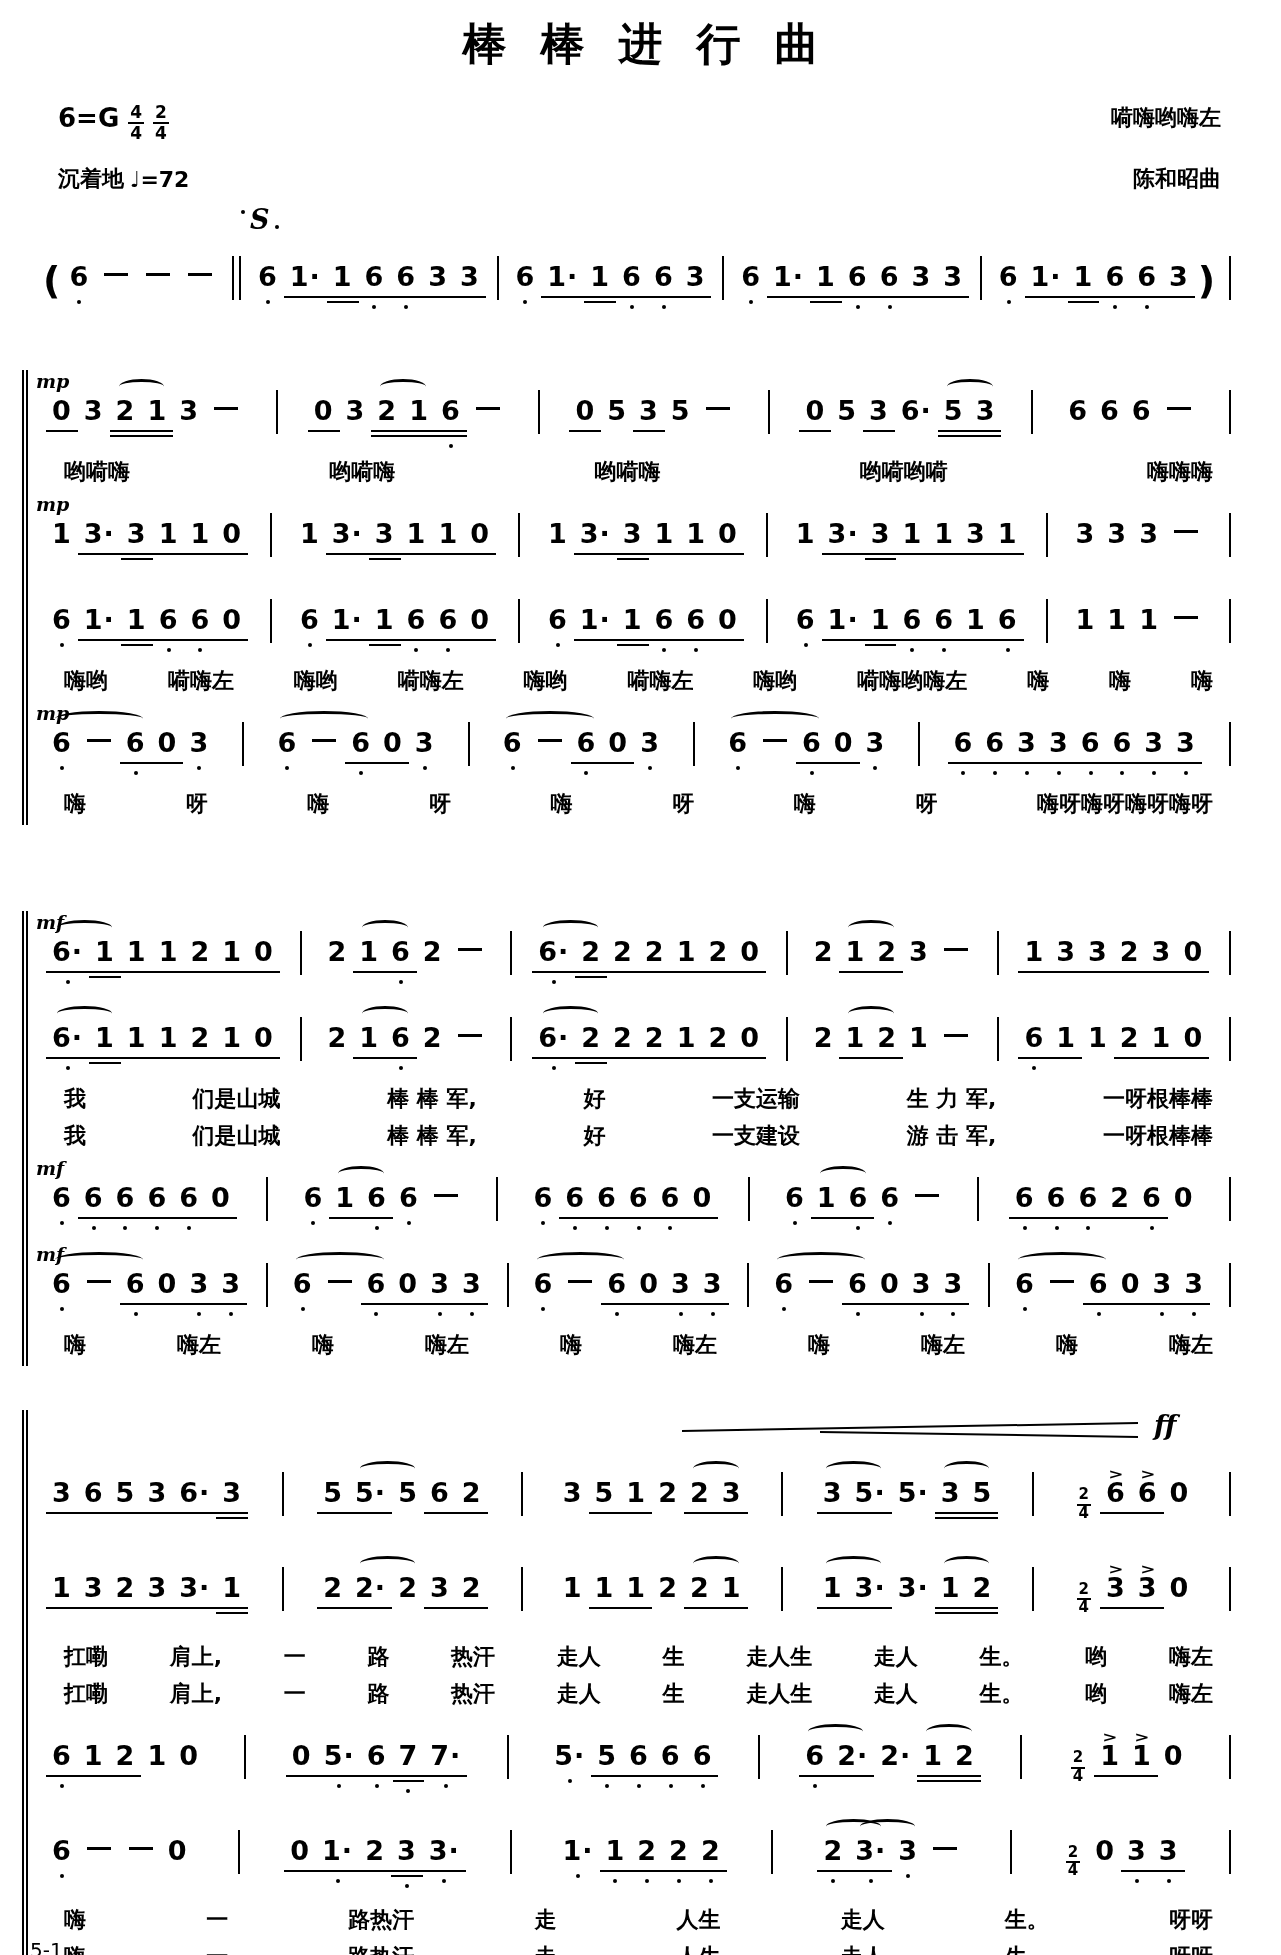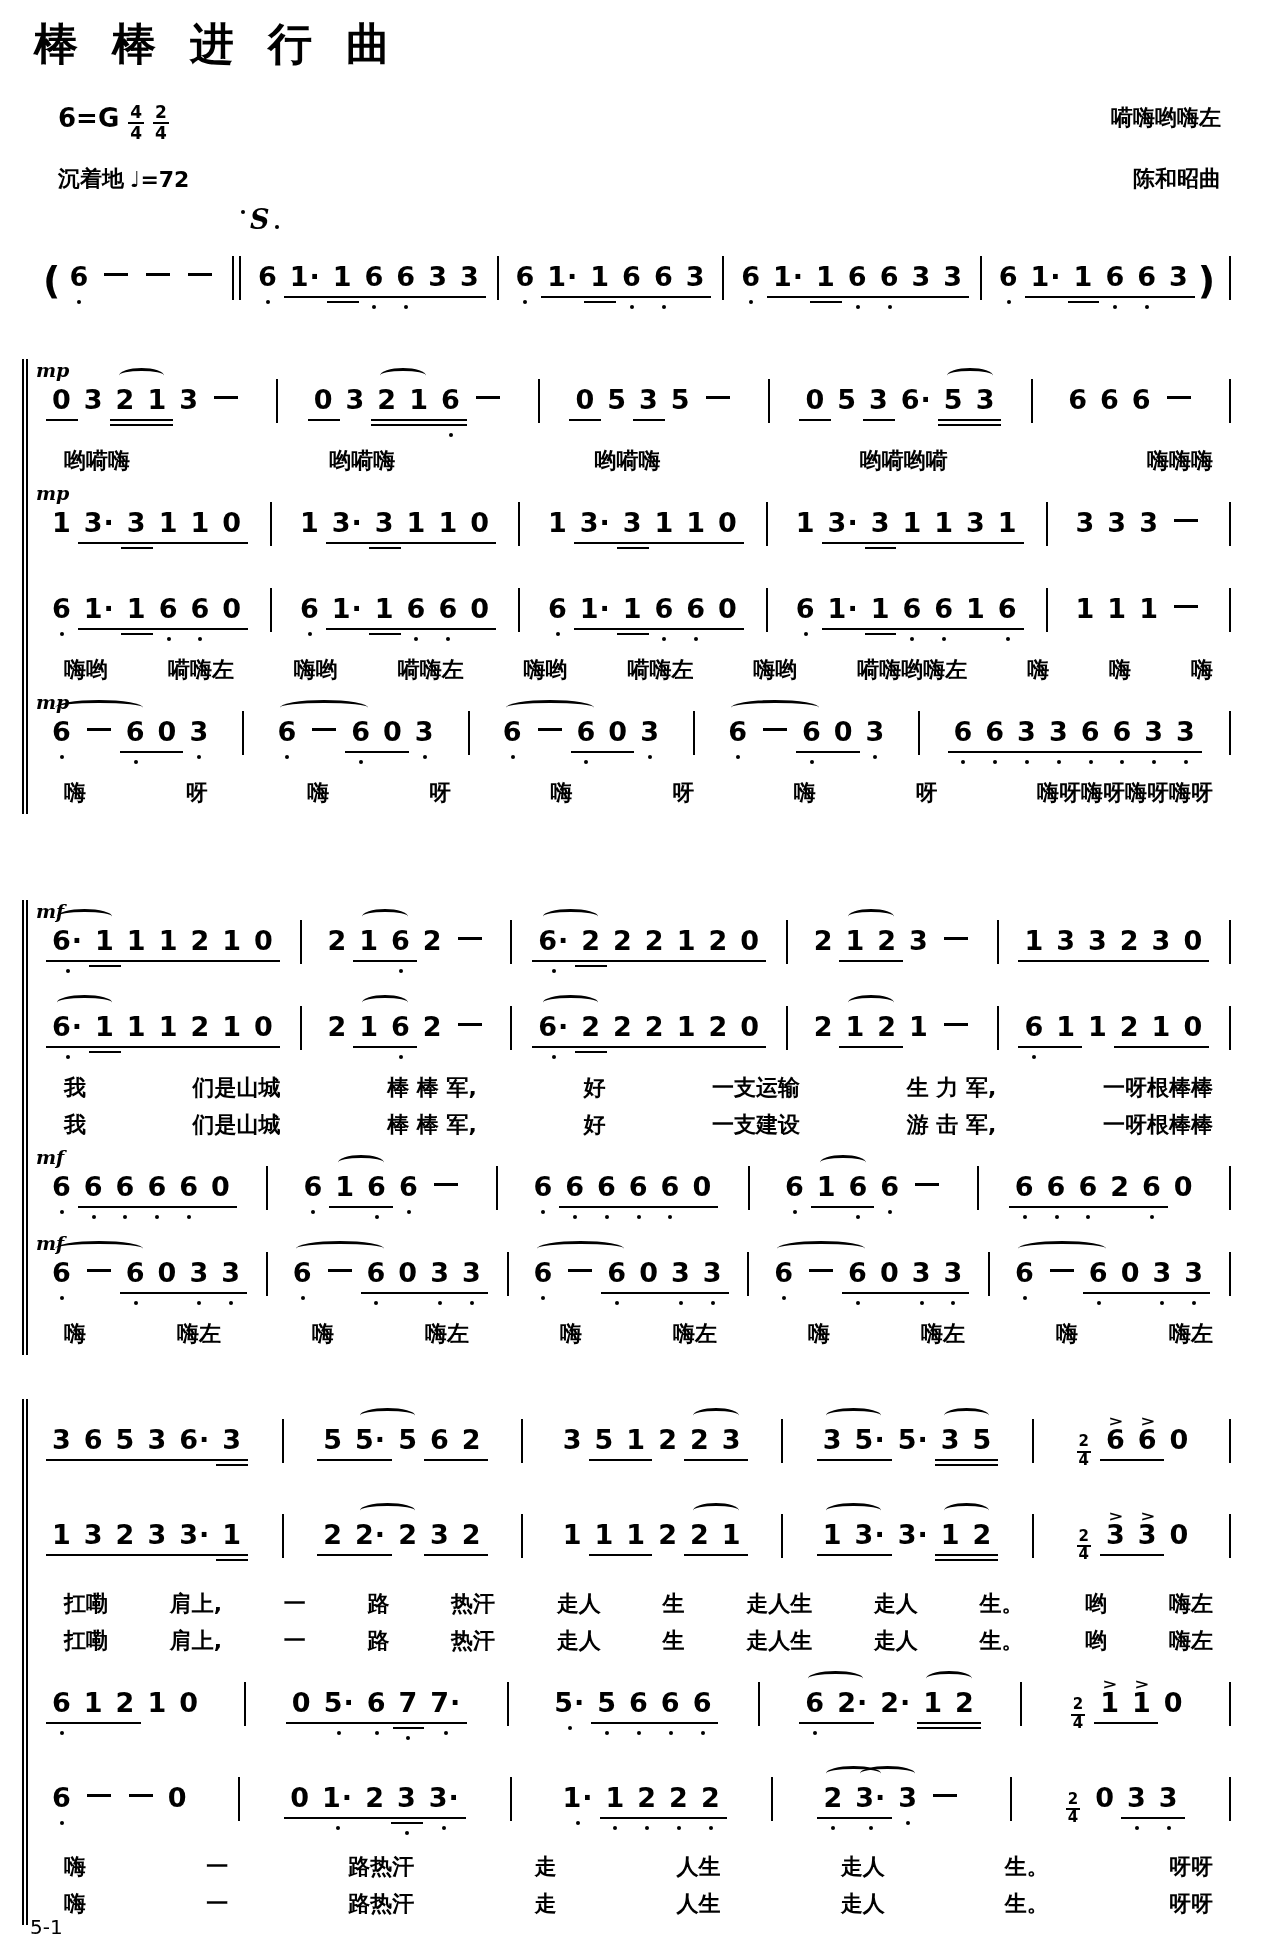--- a/index.html
+++ b/index.html
@@ -1,39 +1,39 @@
 <!DOCTYPE html>
 <html><head>
 <meta charset="utf-8">
 <style>
   html,body{margin:0;padding:0;background:#fff;}
   .page{position:relative;width:1281px;min-height:1955px;background:#fff;color:#000;
         font-family:"DejaVu Sans",sans-serif;overflow:hidden;}
   
-  .title{margin-top:16px;text-align:left;font-family:"DejaVu Serif",serif;font-weight:bold;
+  .title{margin-top:16px;text-align:center;font-family:"DejaVu Serif",serif;font-weight:bold;
          font-size:44px;letter-spacing:34px;text-indent:34px;line-height:56px;}
   .hdr{position:relative;margin:22px 60px 0 58px;display:flex;align-items:center;font-weight:bold;}
   .hdr .center{position:absolute;left:0;right:0;text-align:center;font-size:23px;font-weight:bold;}
   .hdr .right{margin-left:auto;font-size:22px;}
   .keysig{font-size:26px;display:flex;align-items:center;}
   .frac{display:inline-flex;flex-direction:column;align-items:center;line-height:1;
         font-size:17px;margin-left:9px;font-weight:bold;}
   .frac .t{border-bottom:2px solid #000;padding:0 2px 1px 2px;}
   .frac .b{padding-top:1px;}
   .tempo{font-size:22px;display:flex;align-items:center;gap:6px;}
   .metr{font-size:22px;}
   .segnorow{margin:10px 0 0 250px;height:30px;}
   .segno{position:relative;display:inline-block;font:italic bold 27px "DejaVu Serif",serif;}
   .segno::before{content:"";position:absolute;left:-9px;top:6px;width:4px;height:4px;border-radius:50%;background:#000;}
   .segno::after{content:"";position:absolute;right:-9px;bottom:6px;width:4px;height:4px;border-radius:50%;background:#000;}
   
   .system{margin:0 24px 0 22px;}
   .system.braced{border-left:6px double #000;}
   #score .system:nth-of-type(1){margin-top:2px;}
-  #score .system:nth-of-type(2){margin-top:37px;}
+  #score .system:nth-of-type(2){margin-top:48px;}
   #score .system:nth-of-type(3){margin-top:86px;}
   #score .system:nth-of-type(4){margin-top:44px;}
   
   .mrow{position:relative;display:flex;justify-content:space-between;align-items:flex-start;
         padding:26px 26px 22px 18px;font-weight:bold;font-size:27px;line-height:30px;}
   .bar{white-space:nowrap;}
   .tk{position:relative;display:inline-block;margin:0 6px;}
   .tk .n{letter-spacing:1px;}
   .tk i{position:absolute;display:block;}
   .ul{left:-6px;right:-6px;height:2px;background:#000;}
@@ -289,20 +289,27 @@
           <span class="seg">嗨左</span>
           <span class="seg">嗨</span>
           <span class="seg">嗨左</span>
           <span class="seg">嗨</span>
           <span class="seg">嗨左</span>
           <span class="seg">嗨</span>
           <span class="seg">嗨左</span>
         </div>
       </div>
       <div class="system braced">
+        <div class="crow">
+          <span class="hp"><svg xmlns="http://www.w3.org/2000/svg" width="462" height="20">
+              <line x1="2" y1="11" x2="458" y2="3" stroke="#000" stroke-width="2"></line>
+              <line x1="140" y1="12" x2="458" y2="17" stroke="#000" stroke-width="2"></line>
+            </svg></span>
+          <span class="ff">ff</span>
+        </div>
         <div class="mrow">
           <span class="bar"><span class="tk"><span class="n">3</span><i class="ul" style="bottom: -6px;"></i></span><span class="tk"><span class="n">6</span><i class="ul" style="bottom: -6px;"></i></span><span class="tk"><span class="n">5</span><i class="ul" style="bottom: -6px;"></i></span><span class="tk"><span class="n">3</span><i class="ul" style="bottom: -6px;"></i></span><span class="tk"><span class="n">6·</span><i class="ul" style="bottom: -6px;"></i></span><span class="tk"><span class="n">3</span><i class="ul" style="bottom: -6px;"></i><i class="ul" style="bottom: -11px;"></i></span></span>
           <span class="bl"></span>
           <span class="bar"><span class="tk"><span class="n">5</span><i class="ul" style="bottom: -6px;"></i></span><span class="tk"><span class="n">5·</span><i class="ul" style="bottom: -6px;"></i></span><span class="tk"><span class="n">5</span></span><span class="tk"><span class="n">6</span><i class="ul" style="bottom: -6px;"></i></span><span class="tk"><span class="n">2</span><i class="ul" style="bottom: -6px;"></i></span></span>
           <span class="bl"></span>
           <span class="bar"><span class="tk"><span class="n">3</span></span><span class="tk"><span class="n">5</span><i class="ul" style="bottom: -6px;"></i></span><span class="tk"><span class="n">1</span><i class="ul" style="bottom: -6px;"></i></span><span class="tk"><span class="n">2</span></span><span class="tk"><span class="n">2</span><i class="ul" style="bottom: -6px;"></i></span><span class="tk"><span class="n">3</span><i class="ul" style="bottom: -6px;"></i></span></span>
           <span class="bl"></span>
           <span class="bar"><span class="tk"><span class="n">3</span><i class="ul" style="bottom: -6px;"></i></span><span class="tk"><span class="n">5·</span><i class="ul" style="bottom: -6px;"></i></span><span class="tk"><span class="n">5·</span></span><span class="tk"><span class="n">3</span><i class="ul" style="bottom: -6px;"></i><i class="ul" style="bottom: -11px;"></i></span><span class="tk"><span class="n">5</span><i class="ul" style="bottom: -6px;"></i><i class="ul" style="bottom: -11px;"></i></span></span>
           <span class="bl"></span>
           <span class="bar"><span class="meter">

